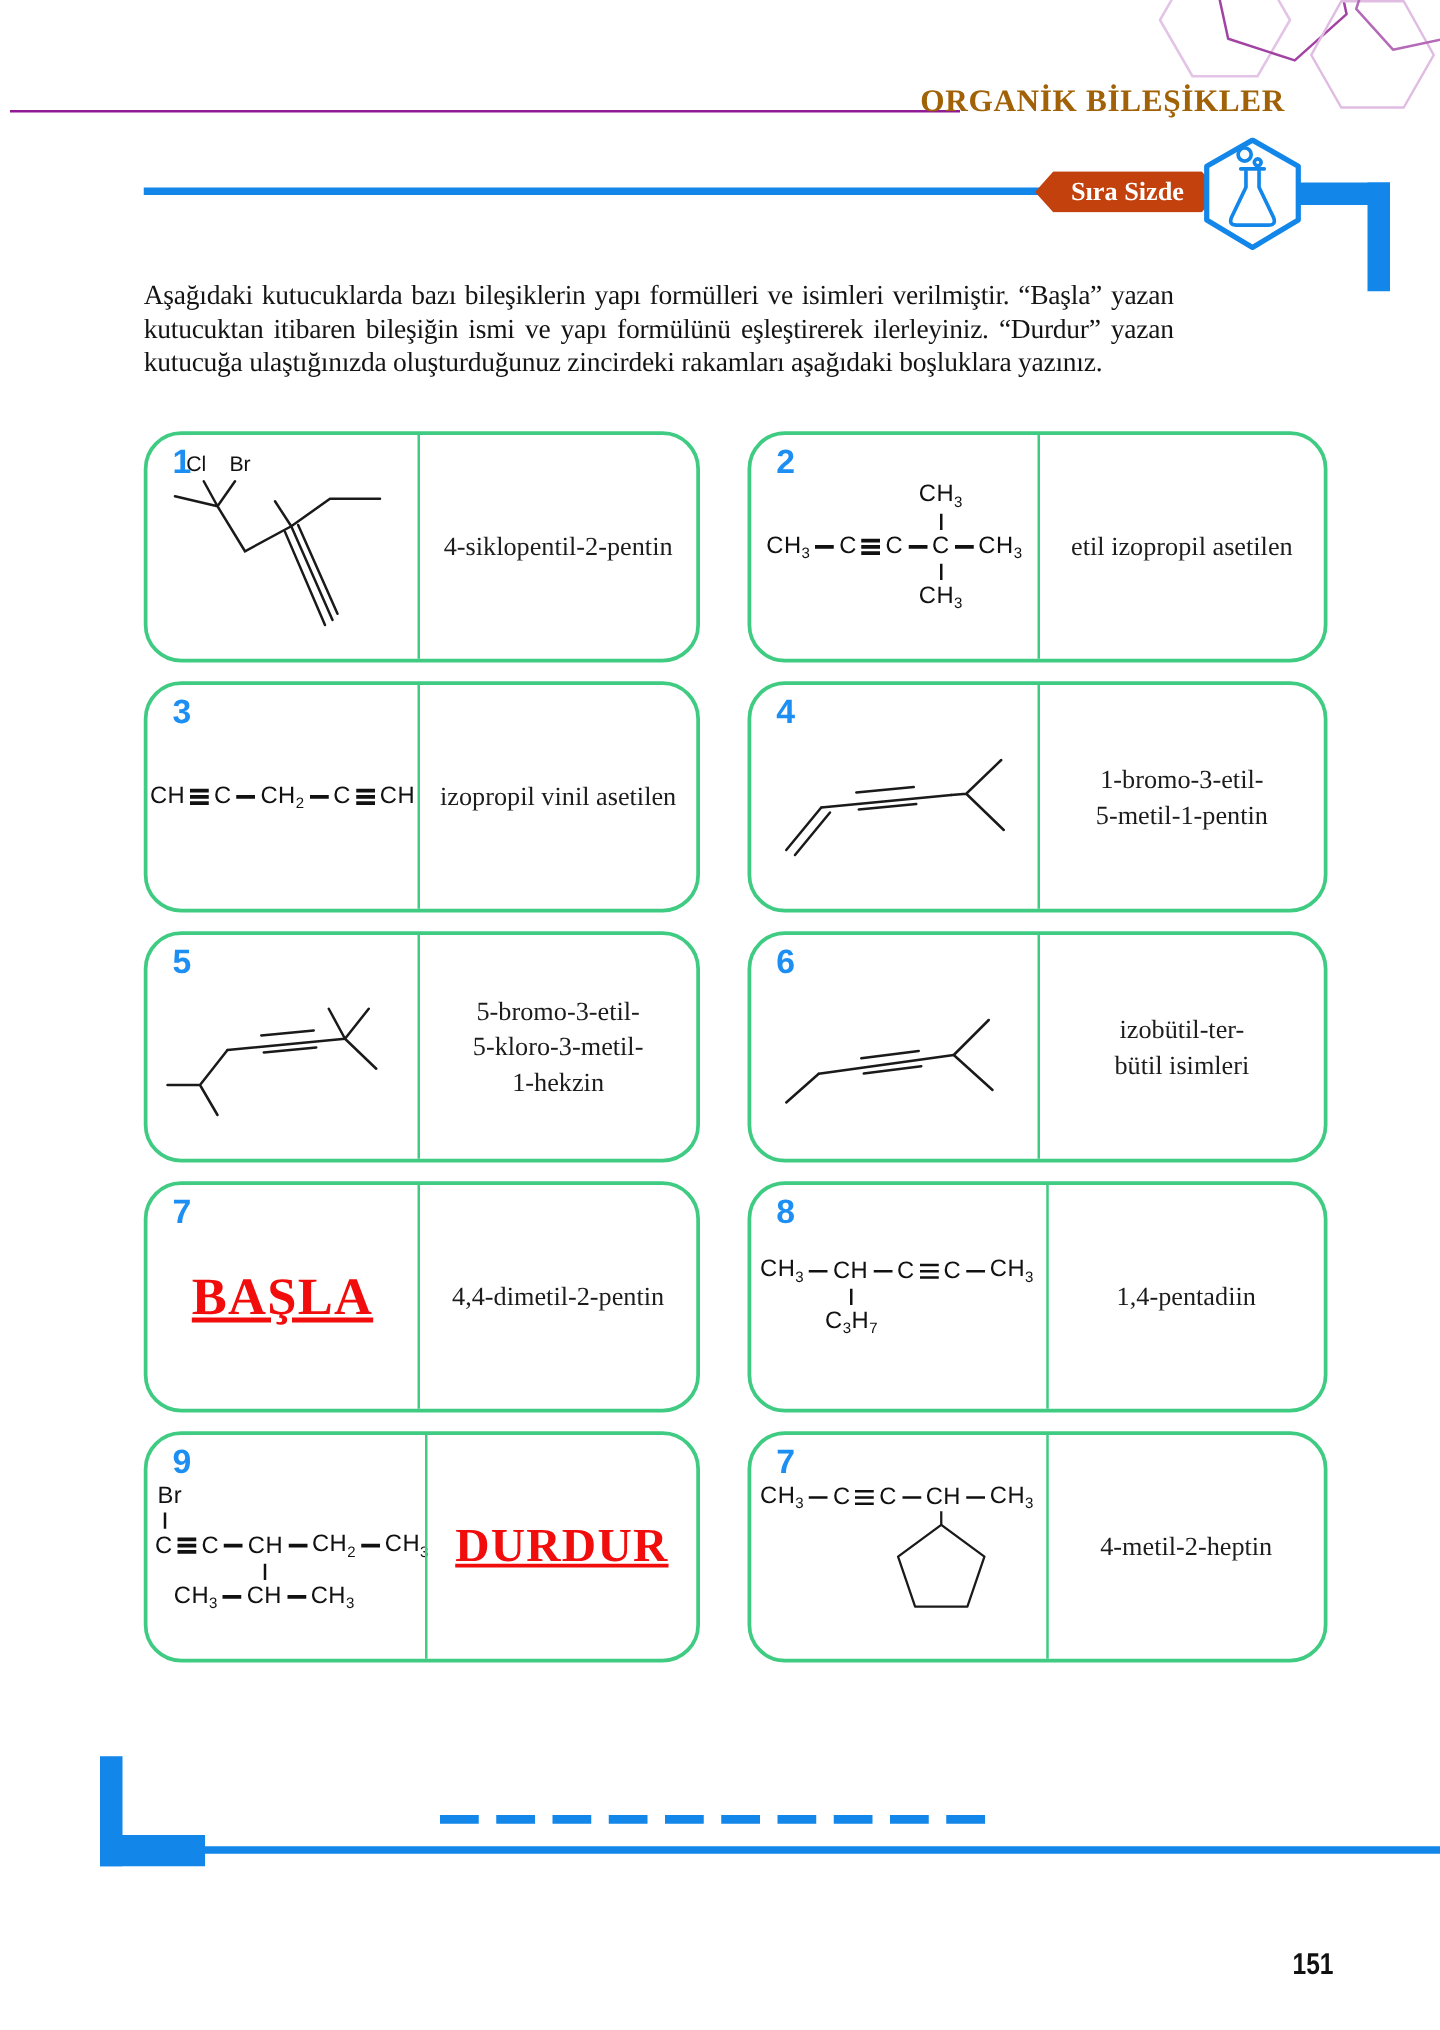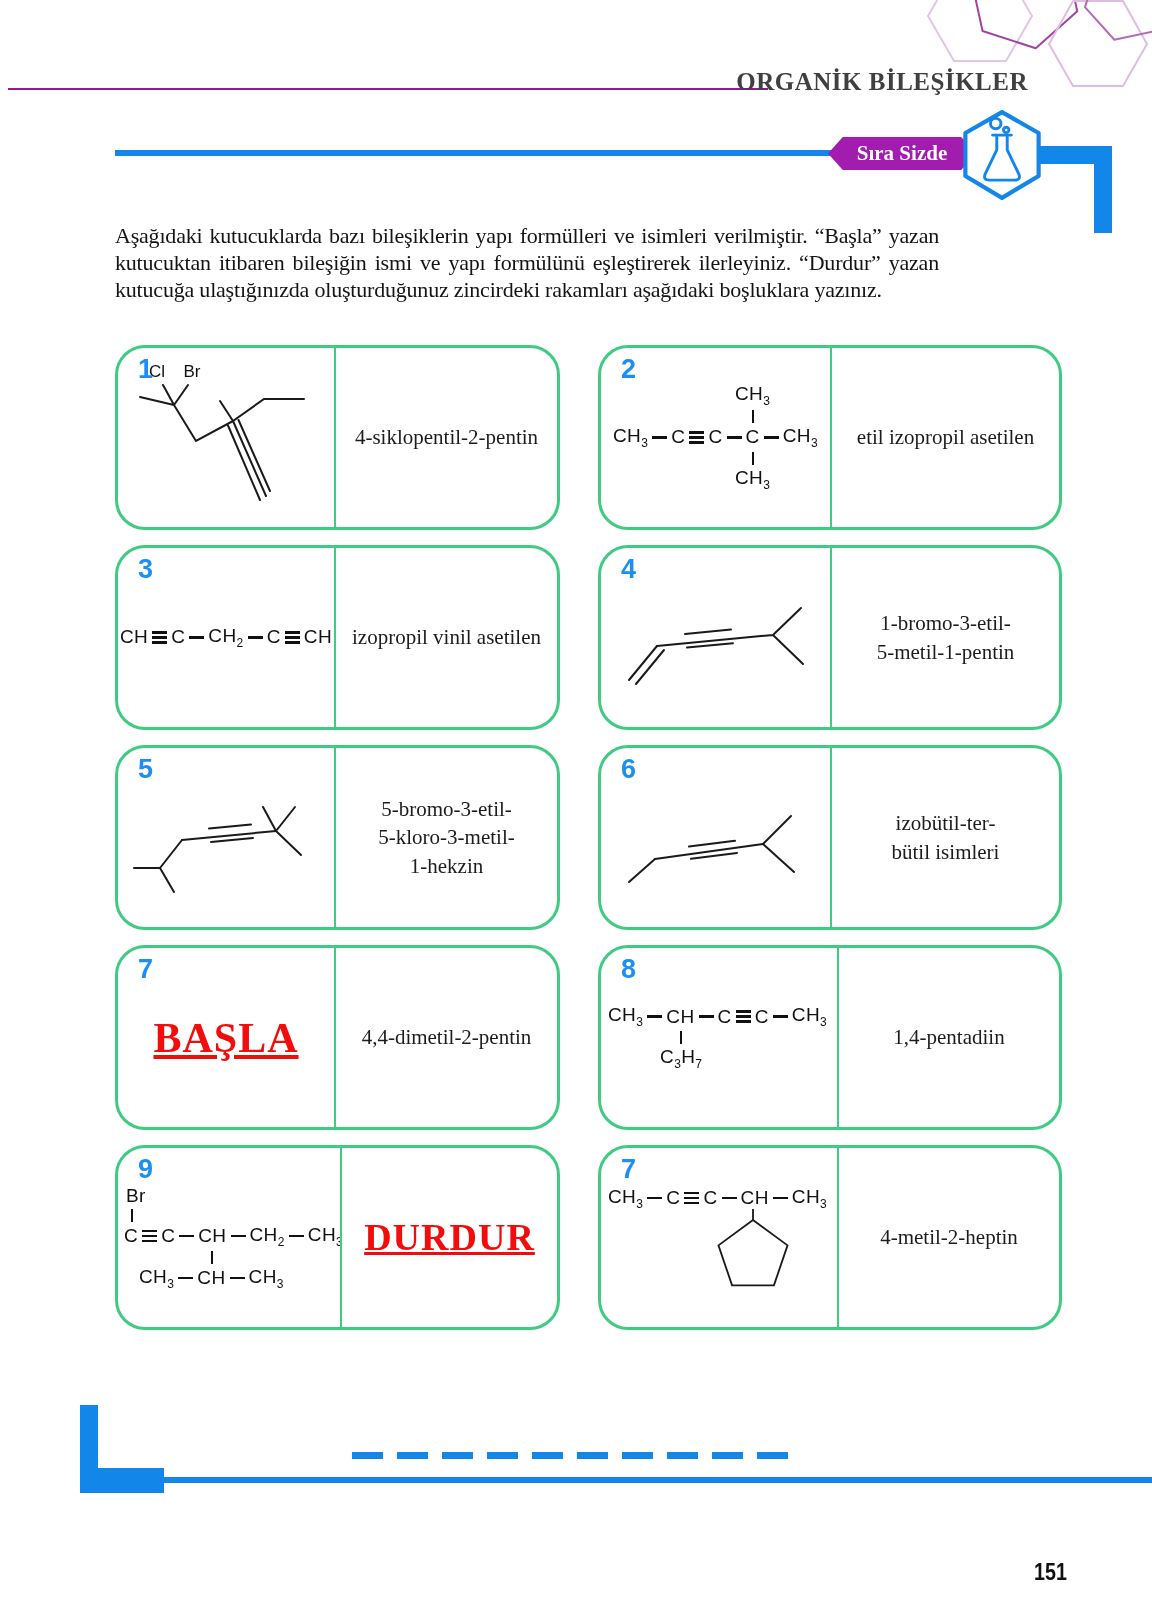--- a/index.html
+++ b/index.html
@@ -3,25 +3,25 @@
 <meta charset="utf-8">
 <style>
   html,body{margin:0;padding:0;background:#fff;}
   .page{position:relative;width:1152px;height:1624px;background:#fff;overflow:hidden;
         font-family:"Liberation Serif",serif;}
 
   
   .hexdeco{position:absolute;top:0;right:0;}
   .title-rule{position:absolute;left:8px;top:88px;width:760px;height:2px;background:#8e1b94;}
   .page-title{position:absolute;top:68px;right:124px;font-size:25px;font-weight:bold;
-              color:#404040;letter-spacing:.5px;}
+              color:#a16207;letter-spacing:.5px;}
 
   
   .band-line{position:absolute;left:115px;top:150px;width:725px;height:6px;background:#1287e9;}
-  .badge{position:absolute;left:828px;top:137px;width:148px;height:33px;background:#a21caf;
+  .badge{position:absolute;left:828px;top:137px;width:148px;height:33px;background:#c2410c;
          clip-path:polygon(10% 0,90% 0,100% 50%,90% 100%,10% 100%,0 50%);
          display:flex;align-items:center;justify-content:center;color:#fff;
          font-size:21px;font-weight:bold;}
   .flask-hex{position:absolute;left:958px;top:110px;}
   .elbow-h{position:absolute;left:1038px;top:146px;width:74px;height:18px;background:#1287e9;}
   .elbow-v{position:absolute;left:1094px;top:146px;width:18px;height:87px;background:#1287e9;}
 
   .instructions{position:absolute;left:115px;top:200px;width:824px;
                 font-size:22px;font-weight:normal;color:#141414;line-height:1.23;
                 text-align:justify;letter-spacing:-0.2px;}

